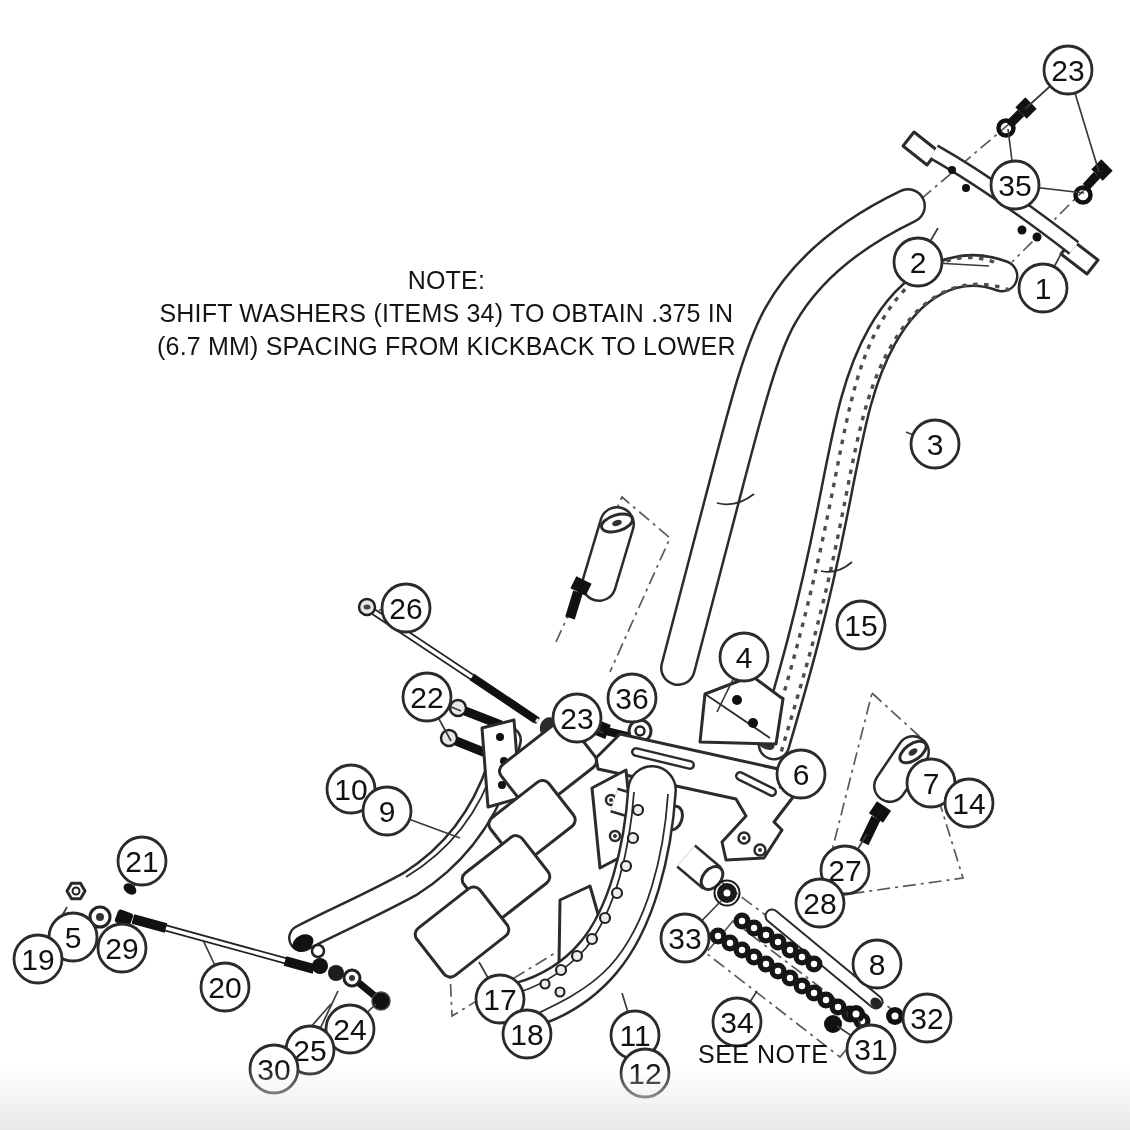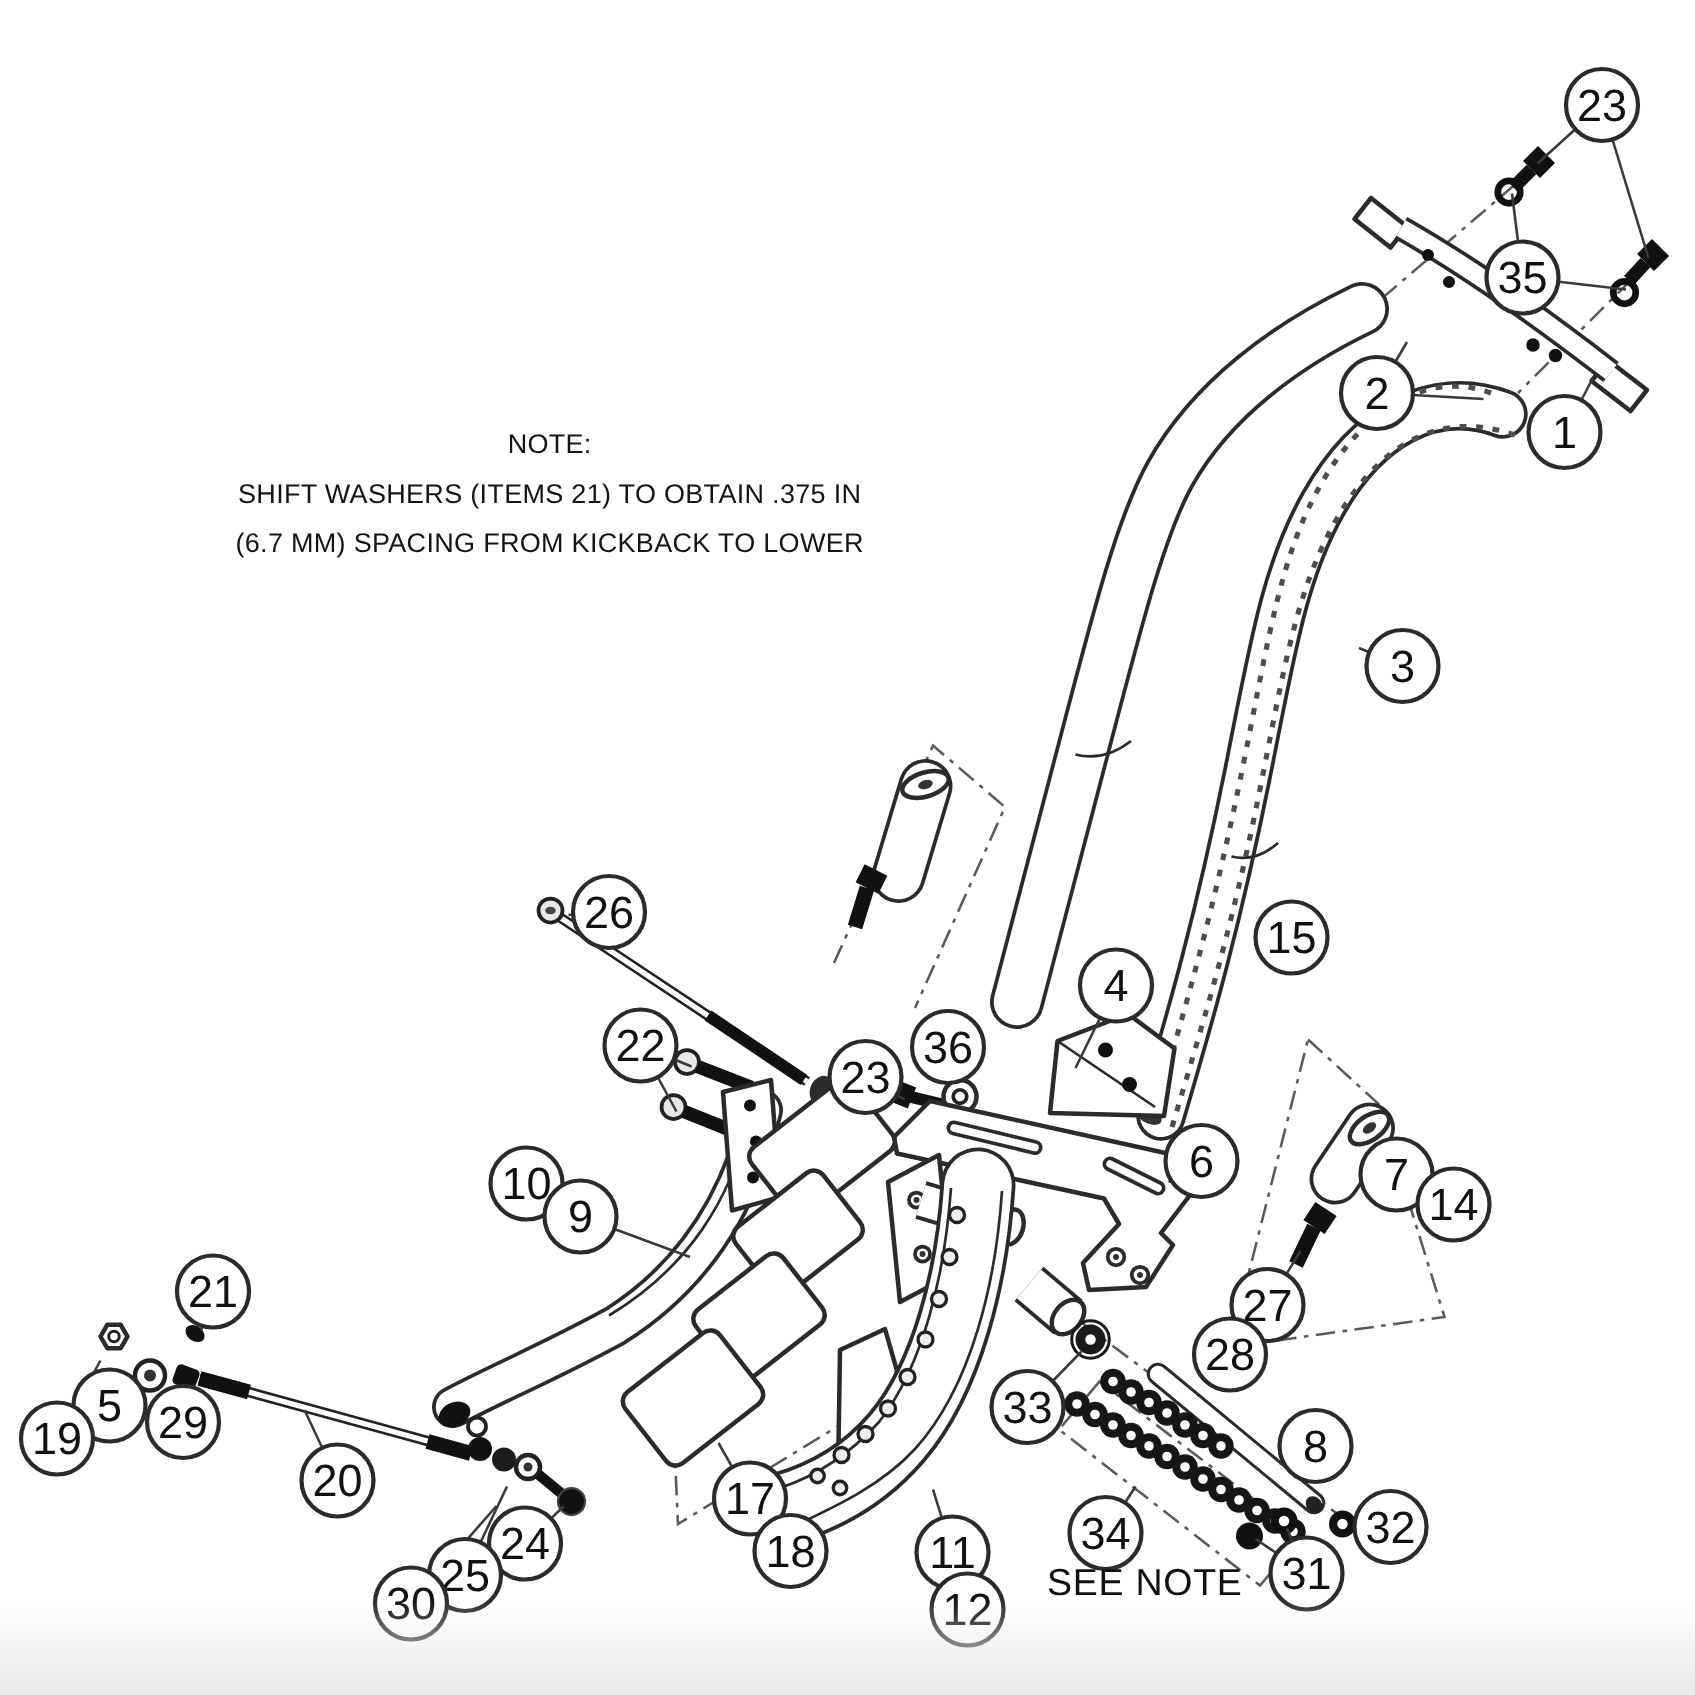--- a/index.html
+++ b/index.html
@@ -1,19 +1,19 @@
 <!DOCTYPE html>
 <html><head>
 <meta charset="utf-8">
 <style>
   html,body{margin:0;padding:0;background:#fff;}
   .stage{position:relative;width:1130px;height:1130px;background:#ffffff;overflow:hidden;
          font-family:"Liberation Sans",sans-serif;text-align:center;}
   .stage svg{position:absolute;left:0;top:0;}
-  .note{position:absolute;left:157px;top:280px;font-size:18px;line-height:33px;
+  .note{position:absolute;left:157px;top:264px;font-size:25px;line-height:33px;
         color:#141414;letter-spacing:0.2px;white-space:nowrap;}
   .fade{position:absolute;left:0;bottom:0;width:100%;height:64px;
         background:linear-gradient(180deg, rgba(232,232,232,0) 0%, #e9e9e9 100%);}
   .part{fill:#ffffff;stroke:#2b2b2b;stroke-width:3;stroke-linejoin:round;}
   .thin{fill:none;stroke:#2b2b2b;stroke-width:1.8;}
   .phantom{fill:none;stroke:#5a5a5a;stroke-width:1.7;stroke-dasharray:13 5 3 5;}
   .dashrow{fill:none;stroke:#4d4d4d;stroke-width:3.4;stroke-dasharray:4.5 6.5;}
   .cnum{font-family:"Liberation Sans",sans-serif;font-size:30px;text-anchor:middle;fill:#111;}
   .seenote{font-family:"Liberation Sans",sans-serif;font-size:25px;fill:#111;letter-spacing:0.5px;}
 </style>
@@ -425,18 +425,18 @@
           <circle cx="645" cy="1073" r="24" fill="#ffffff" stroke="#2b2b2b" stroke-width="2.8"></circle>
           <text x="645" y="1073" dy="10.5" class="cnum">12</text>
         </g>
       </g>
 
   <text class="seenote" x="698" y="1063">SEE NOTE</text>
 </svg>
 
 <div class="note">
   <div>NOTE:</div>
-  <div>SHIFT WASHERS (ITEMS 21) TO OBTAIN .375 IN</div>
+  <div>SHIFT WASHERS (ITEMS 34) TO OBTAIN .375 IN</div>
   <div>(6.7 MM) SPACING FROM KICKBACK TO LOWER</div>
 </div>
 
 <div class="fade"></div>
 </div>
 
 </body></html>

